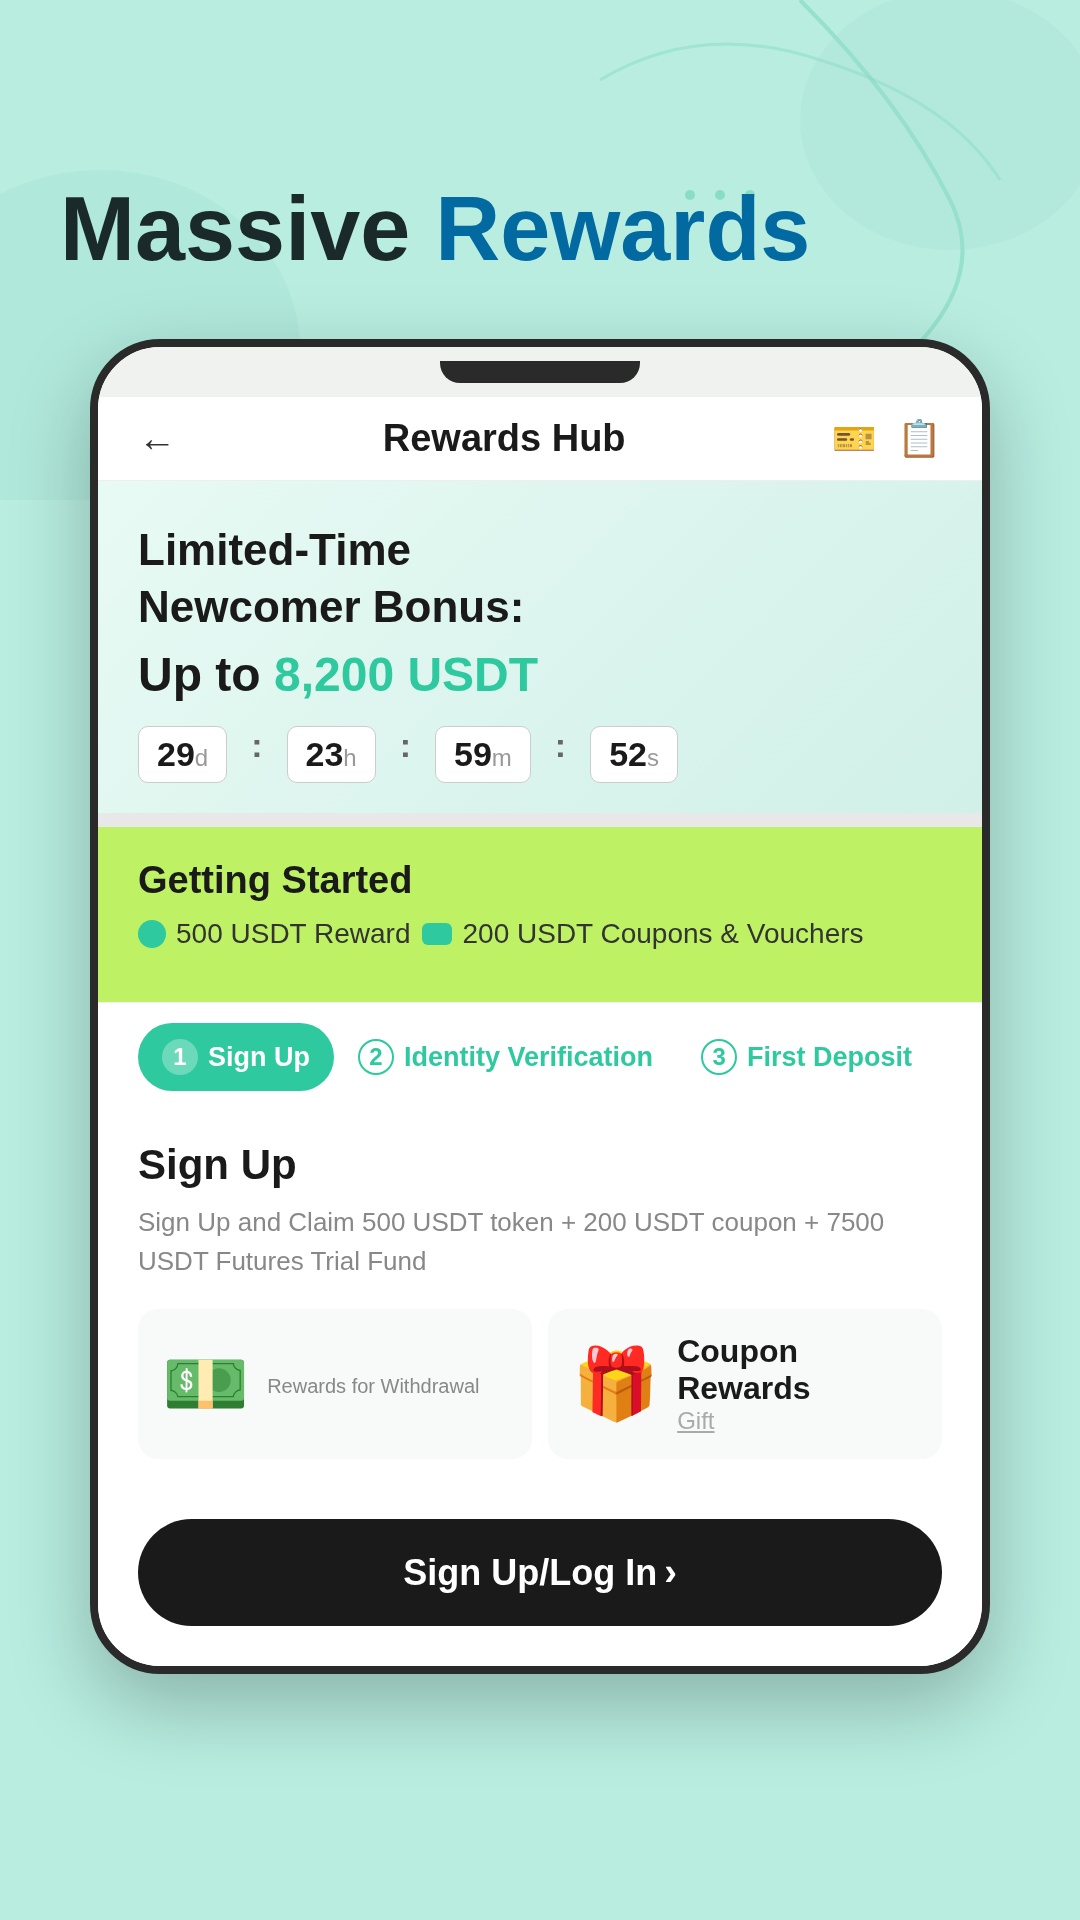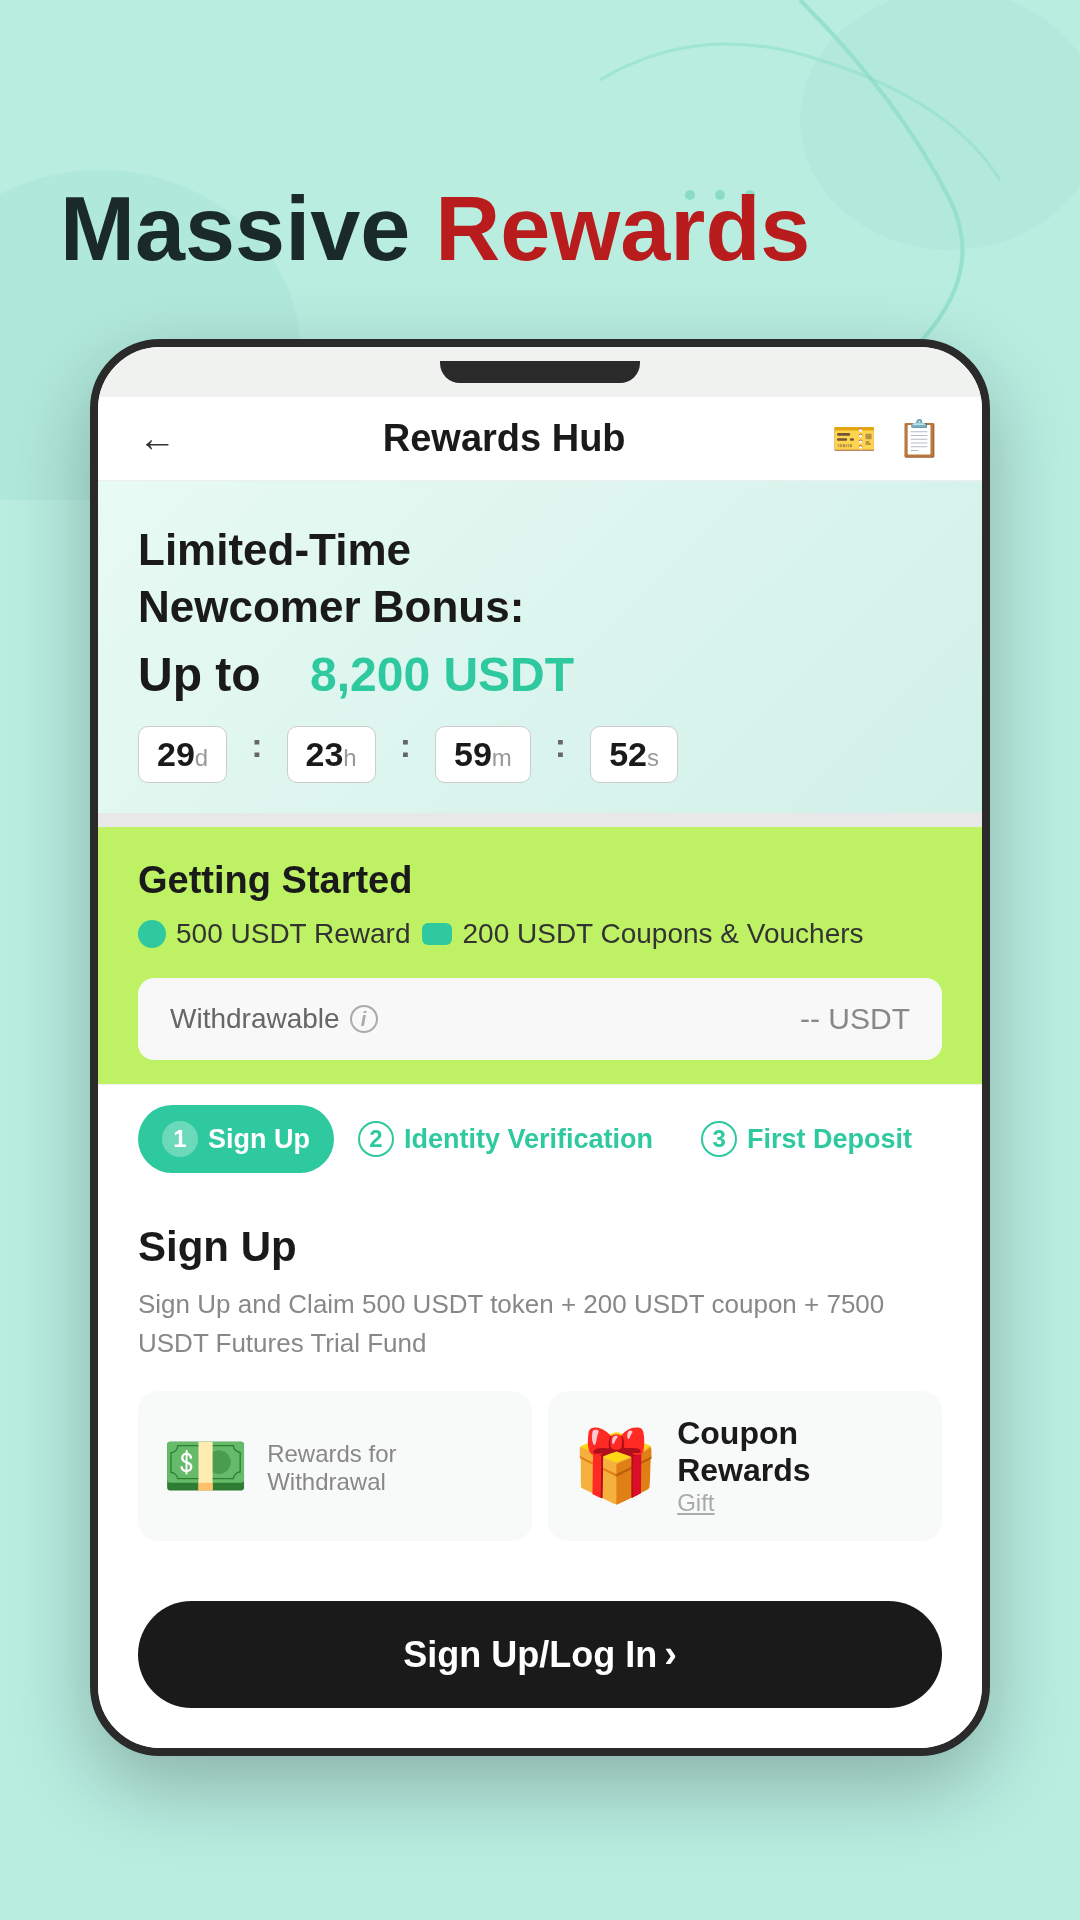--- a/index.html
+++ b/index.html
@@ -27,21 +27,21 @@
     .headline {
       position: relative;
       z-index: 1;
       padding: 180px 60px 40px 60px;
       font-size: 90px;
       font-weight: 800;
       color: #1a2a2a;
       line-height: 1.1;
     }
     .headline .green {
-      color: #b91c1c;
+      color: #0369a1;
     }
 
     
     .phone-frame {
       position: relative;
       z-index: 2;
       margin: 20px auto 0 auto;
       width: 900px;
       background: #f0f2f0;
       border-radius: 70px;
@@ -107,21 +107,20 @@
       line-height: 1.3;
       margin-bottom: 12px;
     }
     .banner-amount {
       font-size: 48px;
       font-weight: 800;
       color: #1a1a1a;
     }
     .banner-amount .amount-green {
       color: #2ec99e;
-      margin-left: 36px;
     }
     .countdown {
       display: flex;
       gap: 24px;
       margin-top: 24px;
     }
     .countdown-box {
       background: #ffffff;
       border: 1.5px solid #ccc;
       border-radius: 10px;
@@ -310,21 +309,21 @@
       line-height: 1;
     }
     .reward-info {}
     .reward-amount {
       font-size: 30px;
       font-weight: 800;
       color: #1a1a1a;
       line-height: 1.2;
     }
     .reward-sub {
-      font-size: 24px;
+      font-size: 20px;
       color: #888;
       margin-top: 4px;
     }
     .reward-name {
       font-size: 32px;
       font-weight: 700;
       color: #1a1a1a;
     }
     .reward-type {
       font-size: 24px;
@@ -422,27 +421,20 @@
     <div class="gs-title">Getting Started</div>
     <div class="gs-badges">
       <div class="gs-badge">
         <div class="badge-green-dot"></div>
         <span>500 USDT Reward</span>
       </div>
       <div class="gs-badge">
         <div class="badge-ticket"></div>
         <span>200 USDT Coupons &amp; Vouchers</span>
       </div>
-    </div>
-    <div class="withdrawable-box">
-      <div class="withdrawable-label">
-        <span>Withdrawable</span>
-        <div class="info-icon">i</div>
-      </div>
-      <span class="withdrawable-value">-- USDT</span>
     </div>
   </div>
 
   <div class="steps-tabs">
     <div class="step-tab active">
       <div class="step-circle">
         <span>1</span>
       </div>
       <span class="step-tab-label">Sign Up</span>
     </div>

